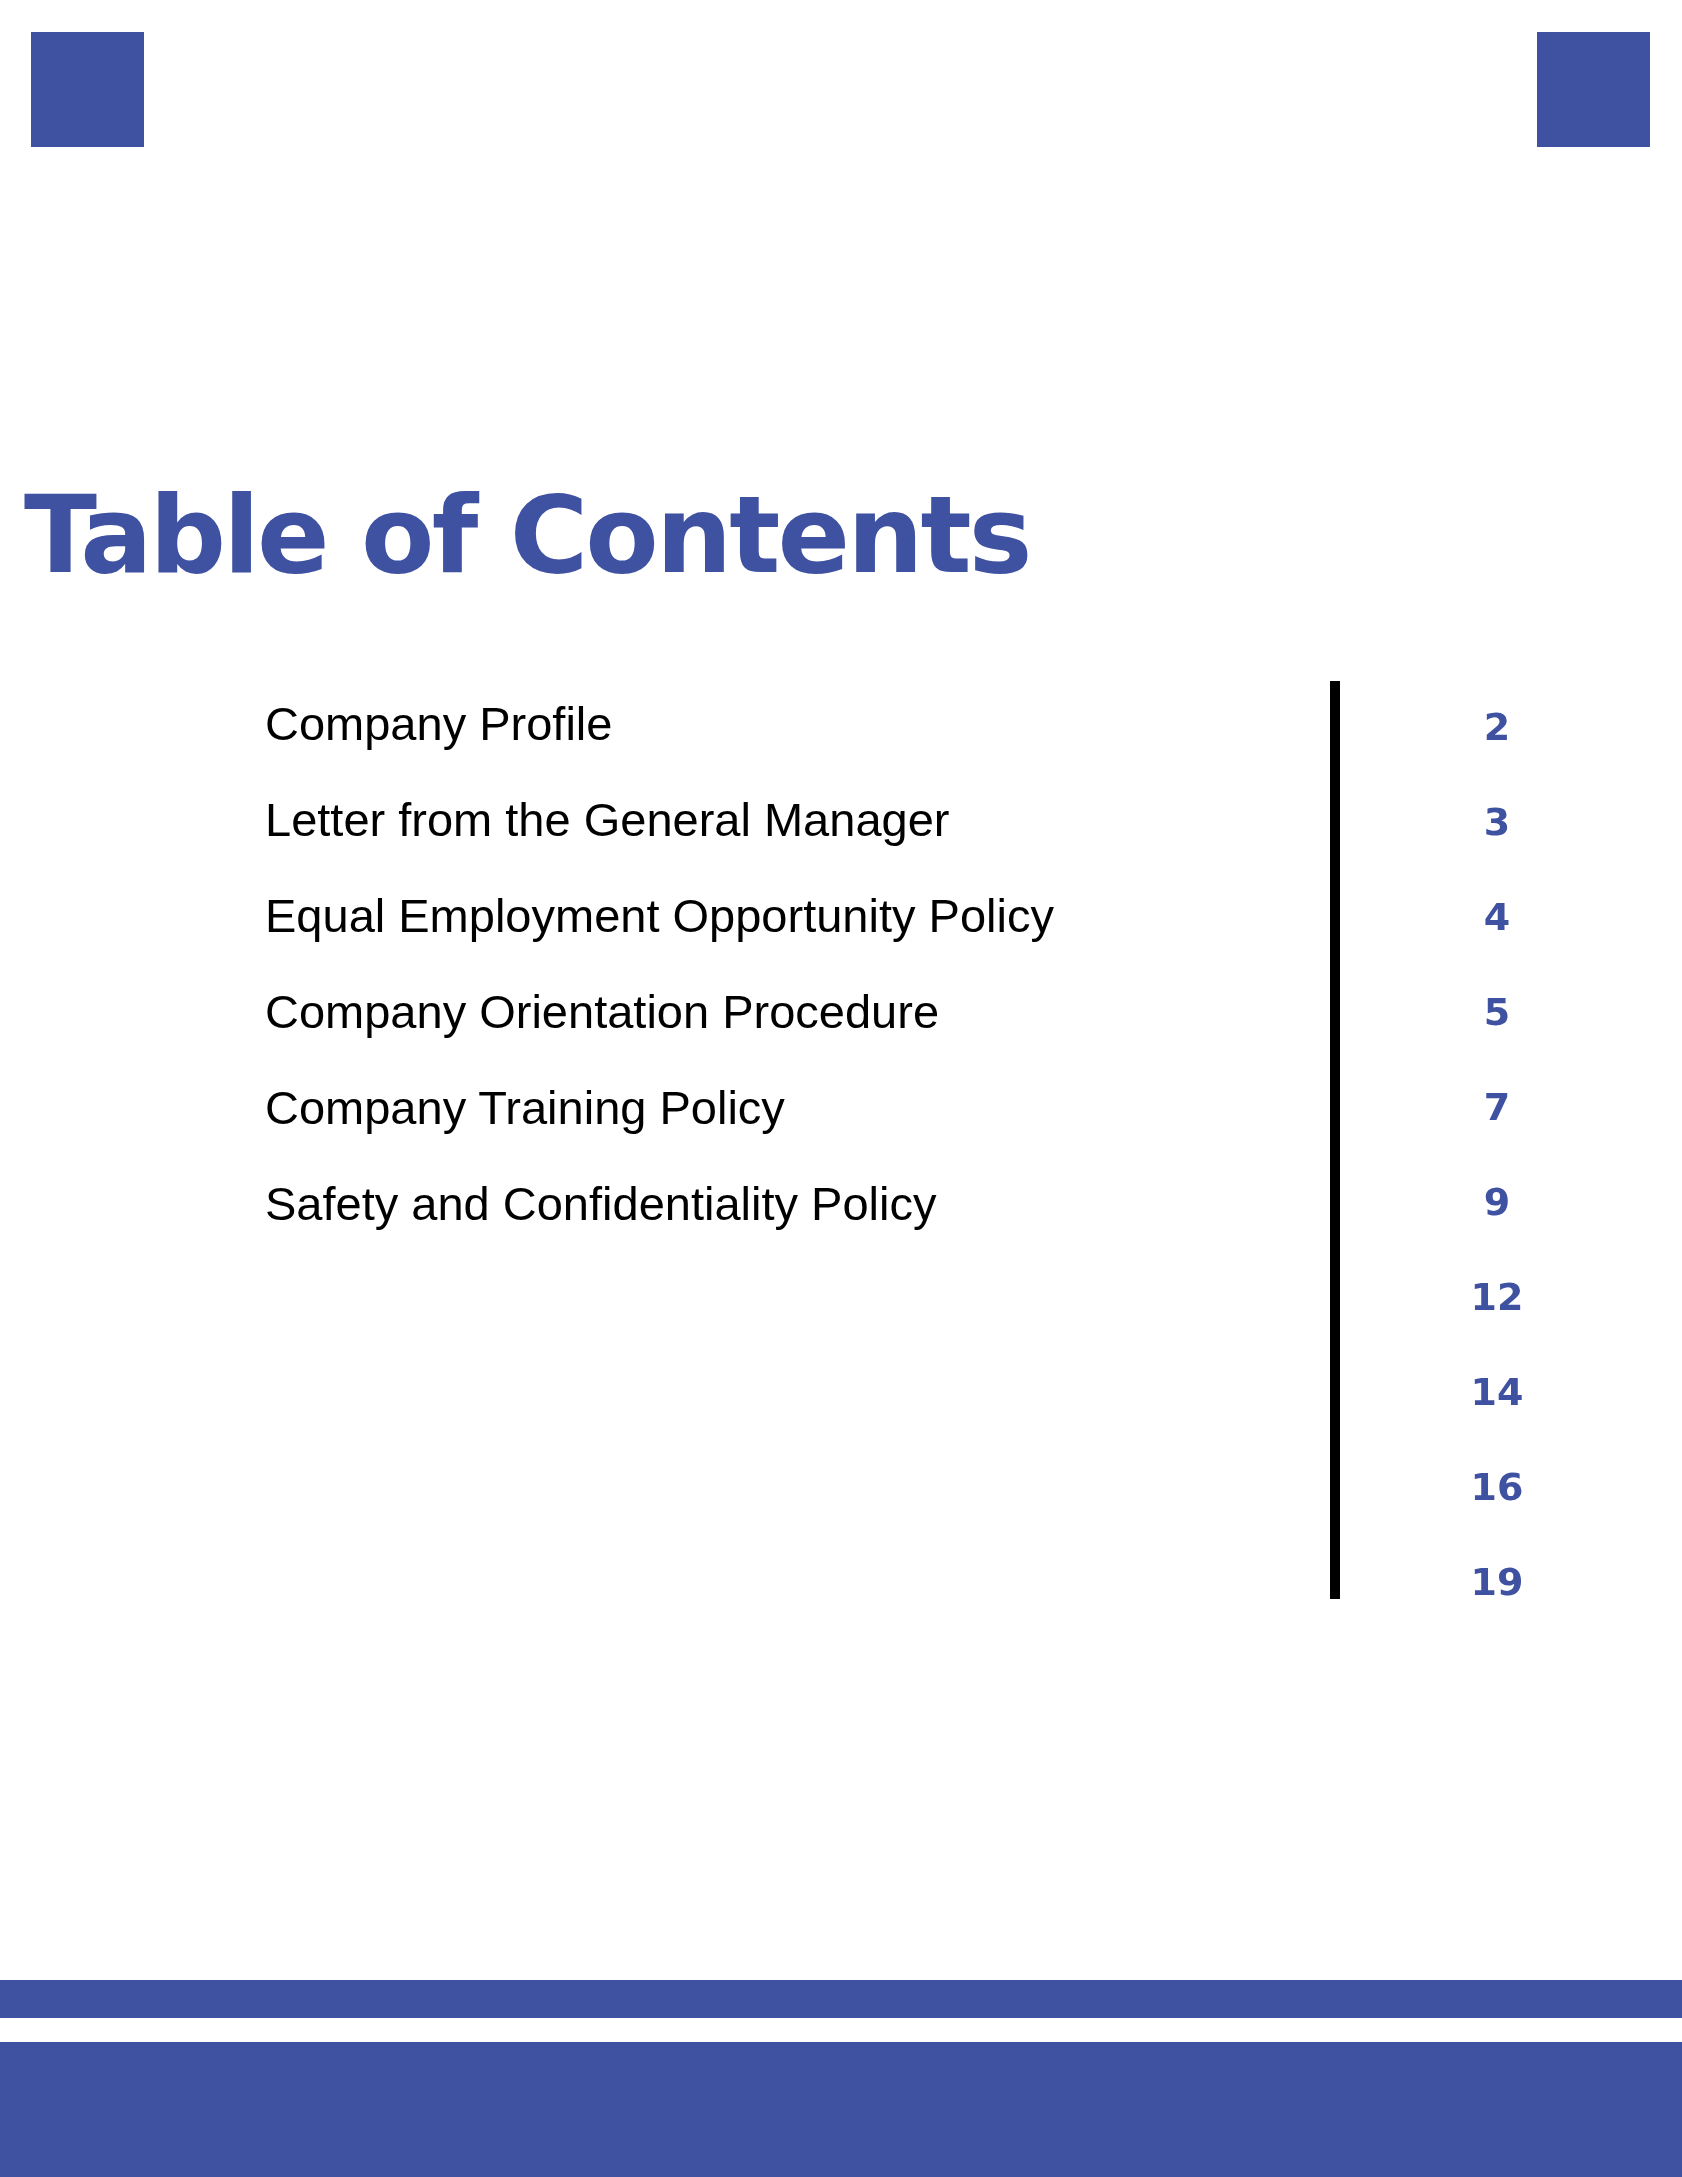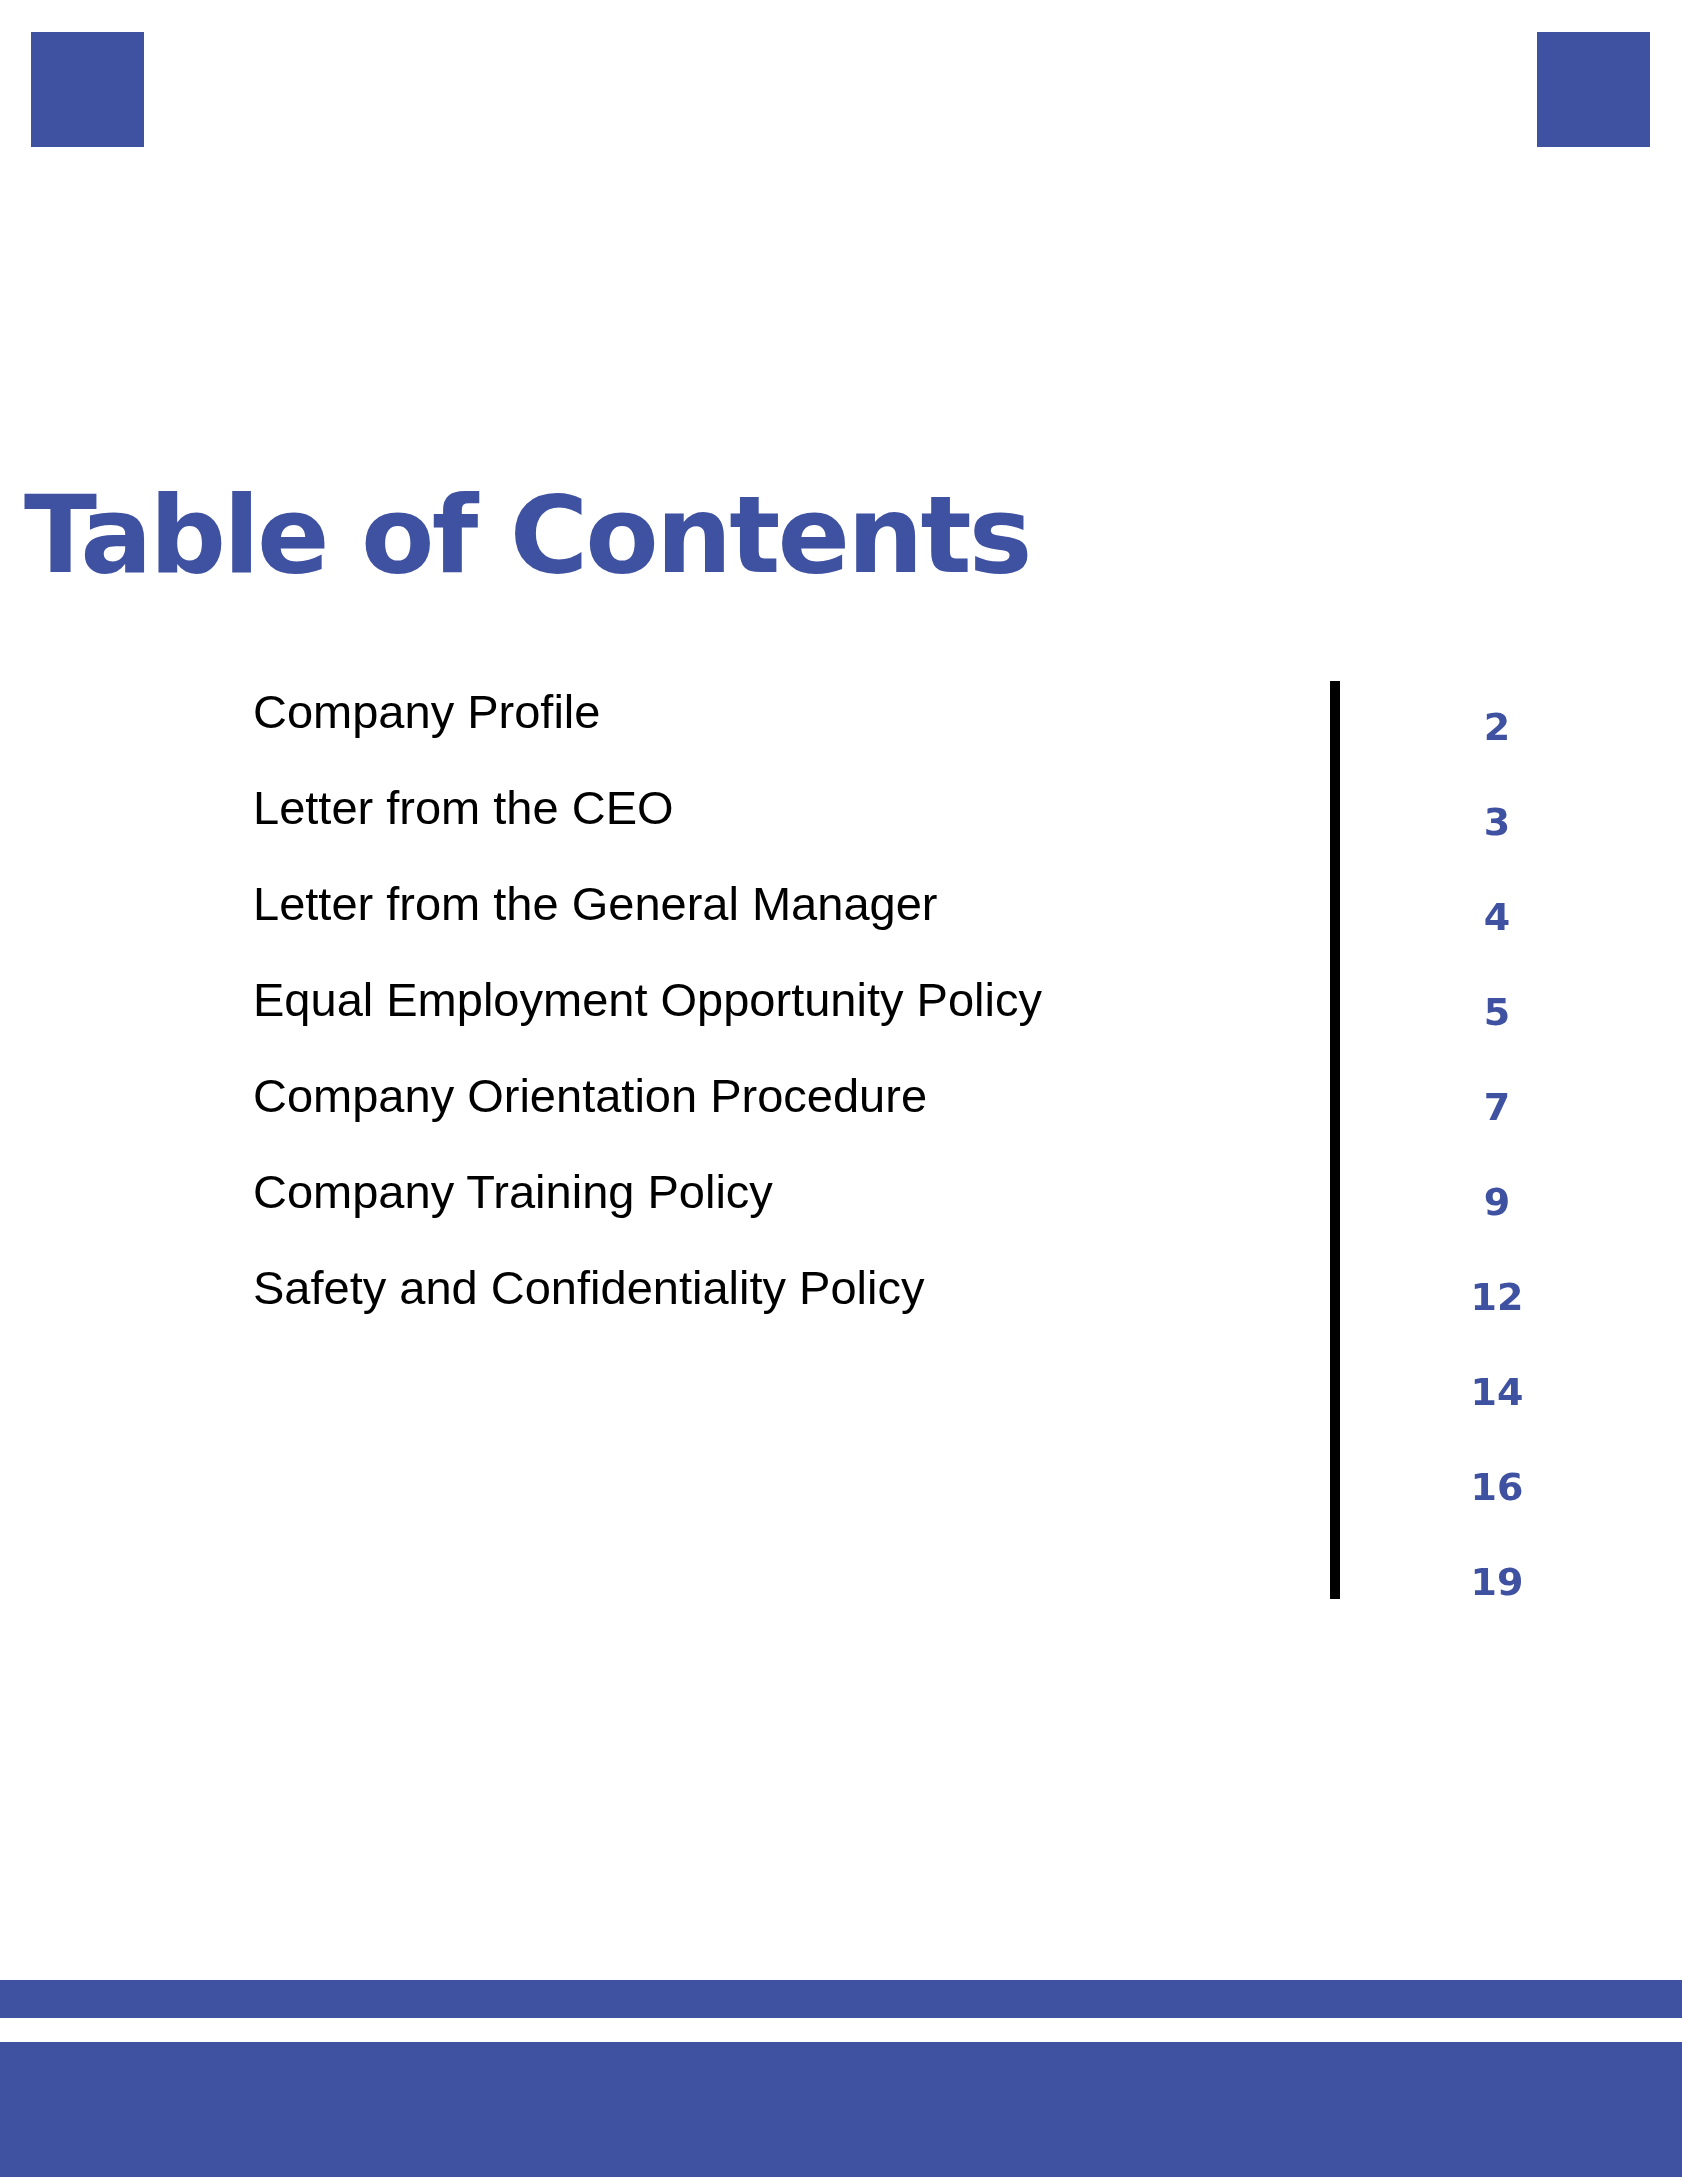--- a/index.html
+++ b/index.html
@@ -38,21 +38,21 @@
       color: #3F51A1;
       line-height: 143px;
       padding-left: 24px;
     }
 
     .toc-list {
       position: absolute;
       top: 669px;
       left: 253px;
       width: 956px;
-      margin: 0;
+      margin: 12px;
       padding: 0;
       list-style: none;
     }
     .toc-entry {
       height: 96px;
       line-height: 86px;
       font-family: "Liberation Sans", sans-serif;
       font-size: 47px;
       color: #000000;
       white-space: nowrap;
@@ -109,21 +109,20 @@
 
 <div class="page">
 
   <div class="corner-square left"></div>
   <div class="corner-square right"></div>
 
   <h1 class="title">Table of Contents</h1>
 
   <ul class="toc-list">
     <li class="toc-entry">Company Profile</li>
-    <li class="toc-entry">Letter from the CEO</li>
     <li class="toc-entry">Letter from the General Manager</li>
     <li class="toc-entry">Equal Employment Opportunity Policy</li>
     <li class="toc-entry">Company Orientation Procedure</li>
     <li class="toc-entry">Company Training Policy</li>
     <li class="toc-entry">Safety and Confidentiality Policy</li>
   </ul>
 
   <div class="divider"></div>
 
   <ul class="page-numbers">

